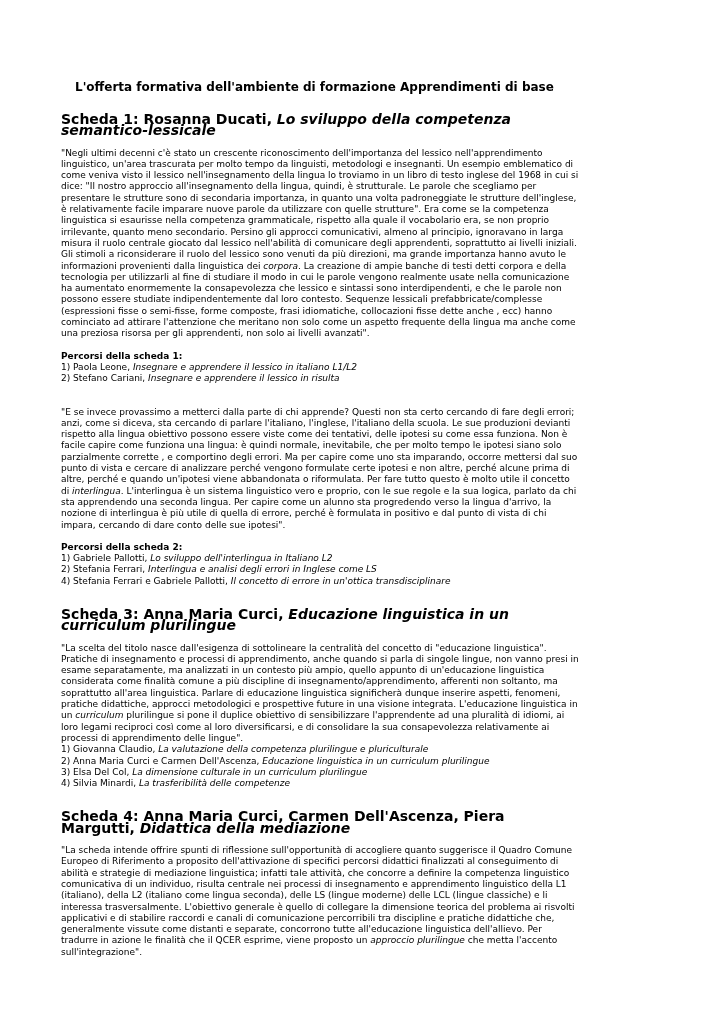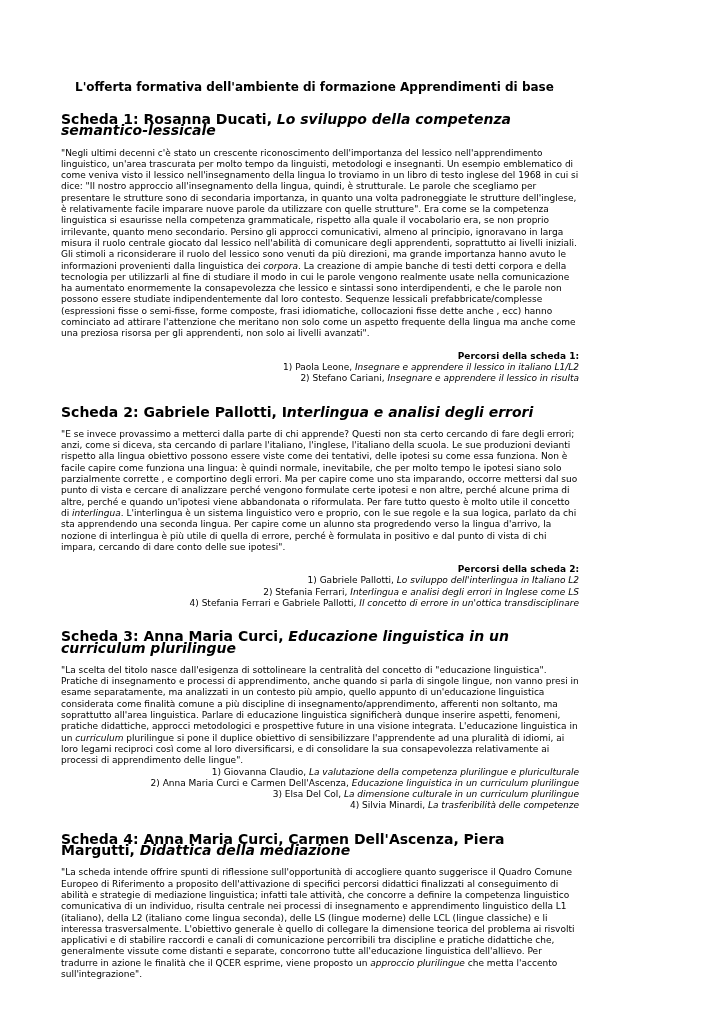--- a/index.html
+++ b/index.html
@@ -31,24 +31,23 @@
   .section-heading {
     font-size: 14px;
     line-height: 11.3px;
     font-weight: bold;
     margin: 0 0 11px 0;
   }
   .section-paragraphs .para { margin: 0; }
   .percorsi-heading {
     font-weight: bold;
     margin: 11px 0 0 0;
-    text-align: right;
   }
   .percorsi-list { margin: 0; }
-  .percorso { margin: 0; text-align: right; }
+  .percorso { margin: 0; }
   .i { font-style: italic; }
 </style>
 </head>
 <body>
 
 <div class="page">
   <h1 class="doc-title">L'offerta formativa dell'ambiente di formazione Apprendimenti di base</h1>
   <div>
   <section class="section">
     <h2 class="section-heading"><span class="">Scheda 1: Rosanna Ducati, </span><span class="i">Lo sviluppo della competenza semantico-lessicale</span></h2>
@@ -57,21 +56,20 @@
           <p class="para"><span class="">Gli stimoli a riconsiderare il ruolo del lessico sono venuti da più direzioni, ma grande importanza hanno avuto le informazioni provenienti dalla linguistica dei </span><span class="i">corpora</span><span class="">. La creazione di ampie banche di testi detti corpora e della tecnologia per utilizzarli al fine di studiare il modo in cui le parole vengono realmente usate nella comunicazione ha aumentato enormemente la consapevolezza che lessico e sintassi sono interdipendenti, e che le parole non possono essere studiate indipendentemente dal loro contesto. Sequenze lessicali prefabbricate/complesse (espressioni fisse o semi-fisse, forme composte, frasi idiomatiche, collocazioni fisse dette anche , ecc) hanno cominciato ad attirare l'attenzione che meritano non solo come un aspetto frequente della lingua ma anche come una preziosa risorsa per gli apprendenti, non solo ai livelli avanzati".</span></p>
         </div>
     <p class="percorsi-heading">Percorsi della scheda 1:</p>
     <div class="percorsi-list">
           <div class="percorso"><span class="">1) Paola Leone, </span><span class="i">Insegnare e apprendere il lessico in italiano L1/L2</span></div>
           <div class="percorso"><span class="">2) Stefano Cariani, </span><span class="i">Insegnare e apprendere il lessico in risulta</span></div>
         </div>
   </section>
 
   <section class="section">
-    <h2 class="section-heading"><span class="">Scheda 2: Gabriele Pallotti, I</span><span class="i">nterlingua e analisi degli errori</span></h2>
     <div class="section-paragraphs">
           <p class="para"><span class="">"E se invece provassimo a metterci dalla parte di chi apprende? Questi non sta certo cercando di fare degli errori; anzi, come si diceva, sta cercando di parlare l'italiano, l'inglese, l'italiano della scuola. Le sue produzioni devianti rispetto alla lingua obiettivo possono essere viste come dei tentativi, delle ipotesi su come essa funziona. Non è facile capire come funziona una lingua: è quindi normale, inevitabile, che per molto tempo le ipotesi siano solo parzialmente corrette , e comportino degli errori. Ma per capire come uno sta imparando, occorre mettersi dal suo punto di vista e cercare di analizzare perché vengono formulate certe ipotesi e non altre, perché alcune prima di altre, perché e quando un'ipotesi viene abbandonata o riformulata. Per fare tutto questo è molto utile il concetto di </span><span class="i">interlingua</span><span class="">. L'interlingua è un sistema linguistico vero e proprio, con le sue regole e la sua logica, parlato da chi sta apprendendo una seconda lingua. Per capire come un alunno sta progredendo verso la lingua d'arrivo, la nozione di interlingua è più utile di quella di errore, perché è formulata in positivo e dal punto di vista di chi impara, cercando di dare conto delle sue ipotesi".</span></p>
         </div>
     <p class="percorsi-heading">Percorsi della scheda 2:</p>
     <div class="percorsi-list">
           <div class="percorso"><span class="">1) Gabriele Pallotti, </span><span class="i">Lo sviluppo dell'interlingua in Italiano L2</span></div>
           <div class="percorso"><span class="">2) Stefania Ferrari, </span><span class="i">Interlingua e analisi degli errori in Inglese come LS</span></div>
           <div class="percorso"><span class="">4) Stefania Ferrari e Gabriele Pallotti, </span><span class="i">Il concetto di errore in un'ottica transdisciplinare</span></div>
         </div>
   </section>

